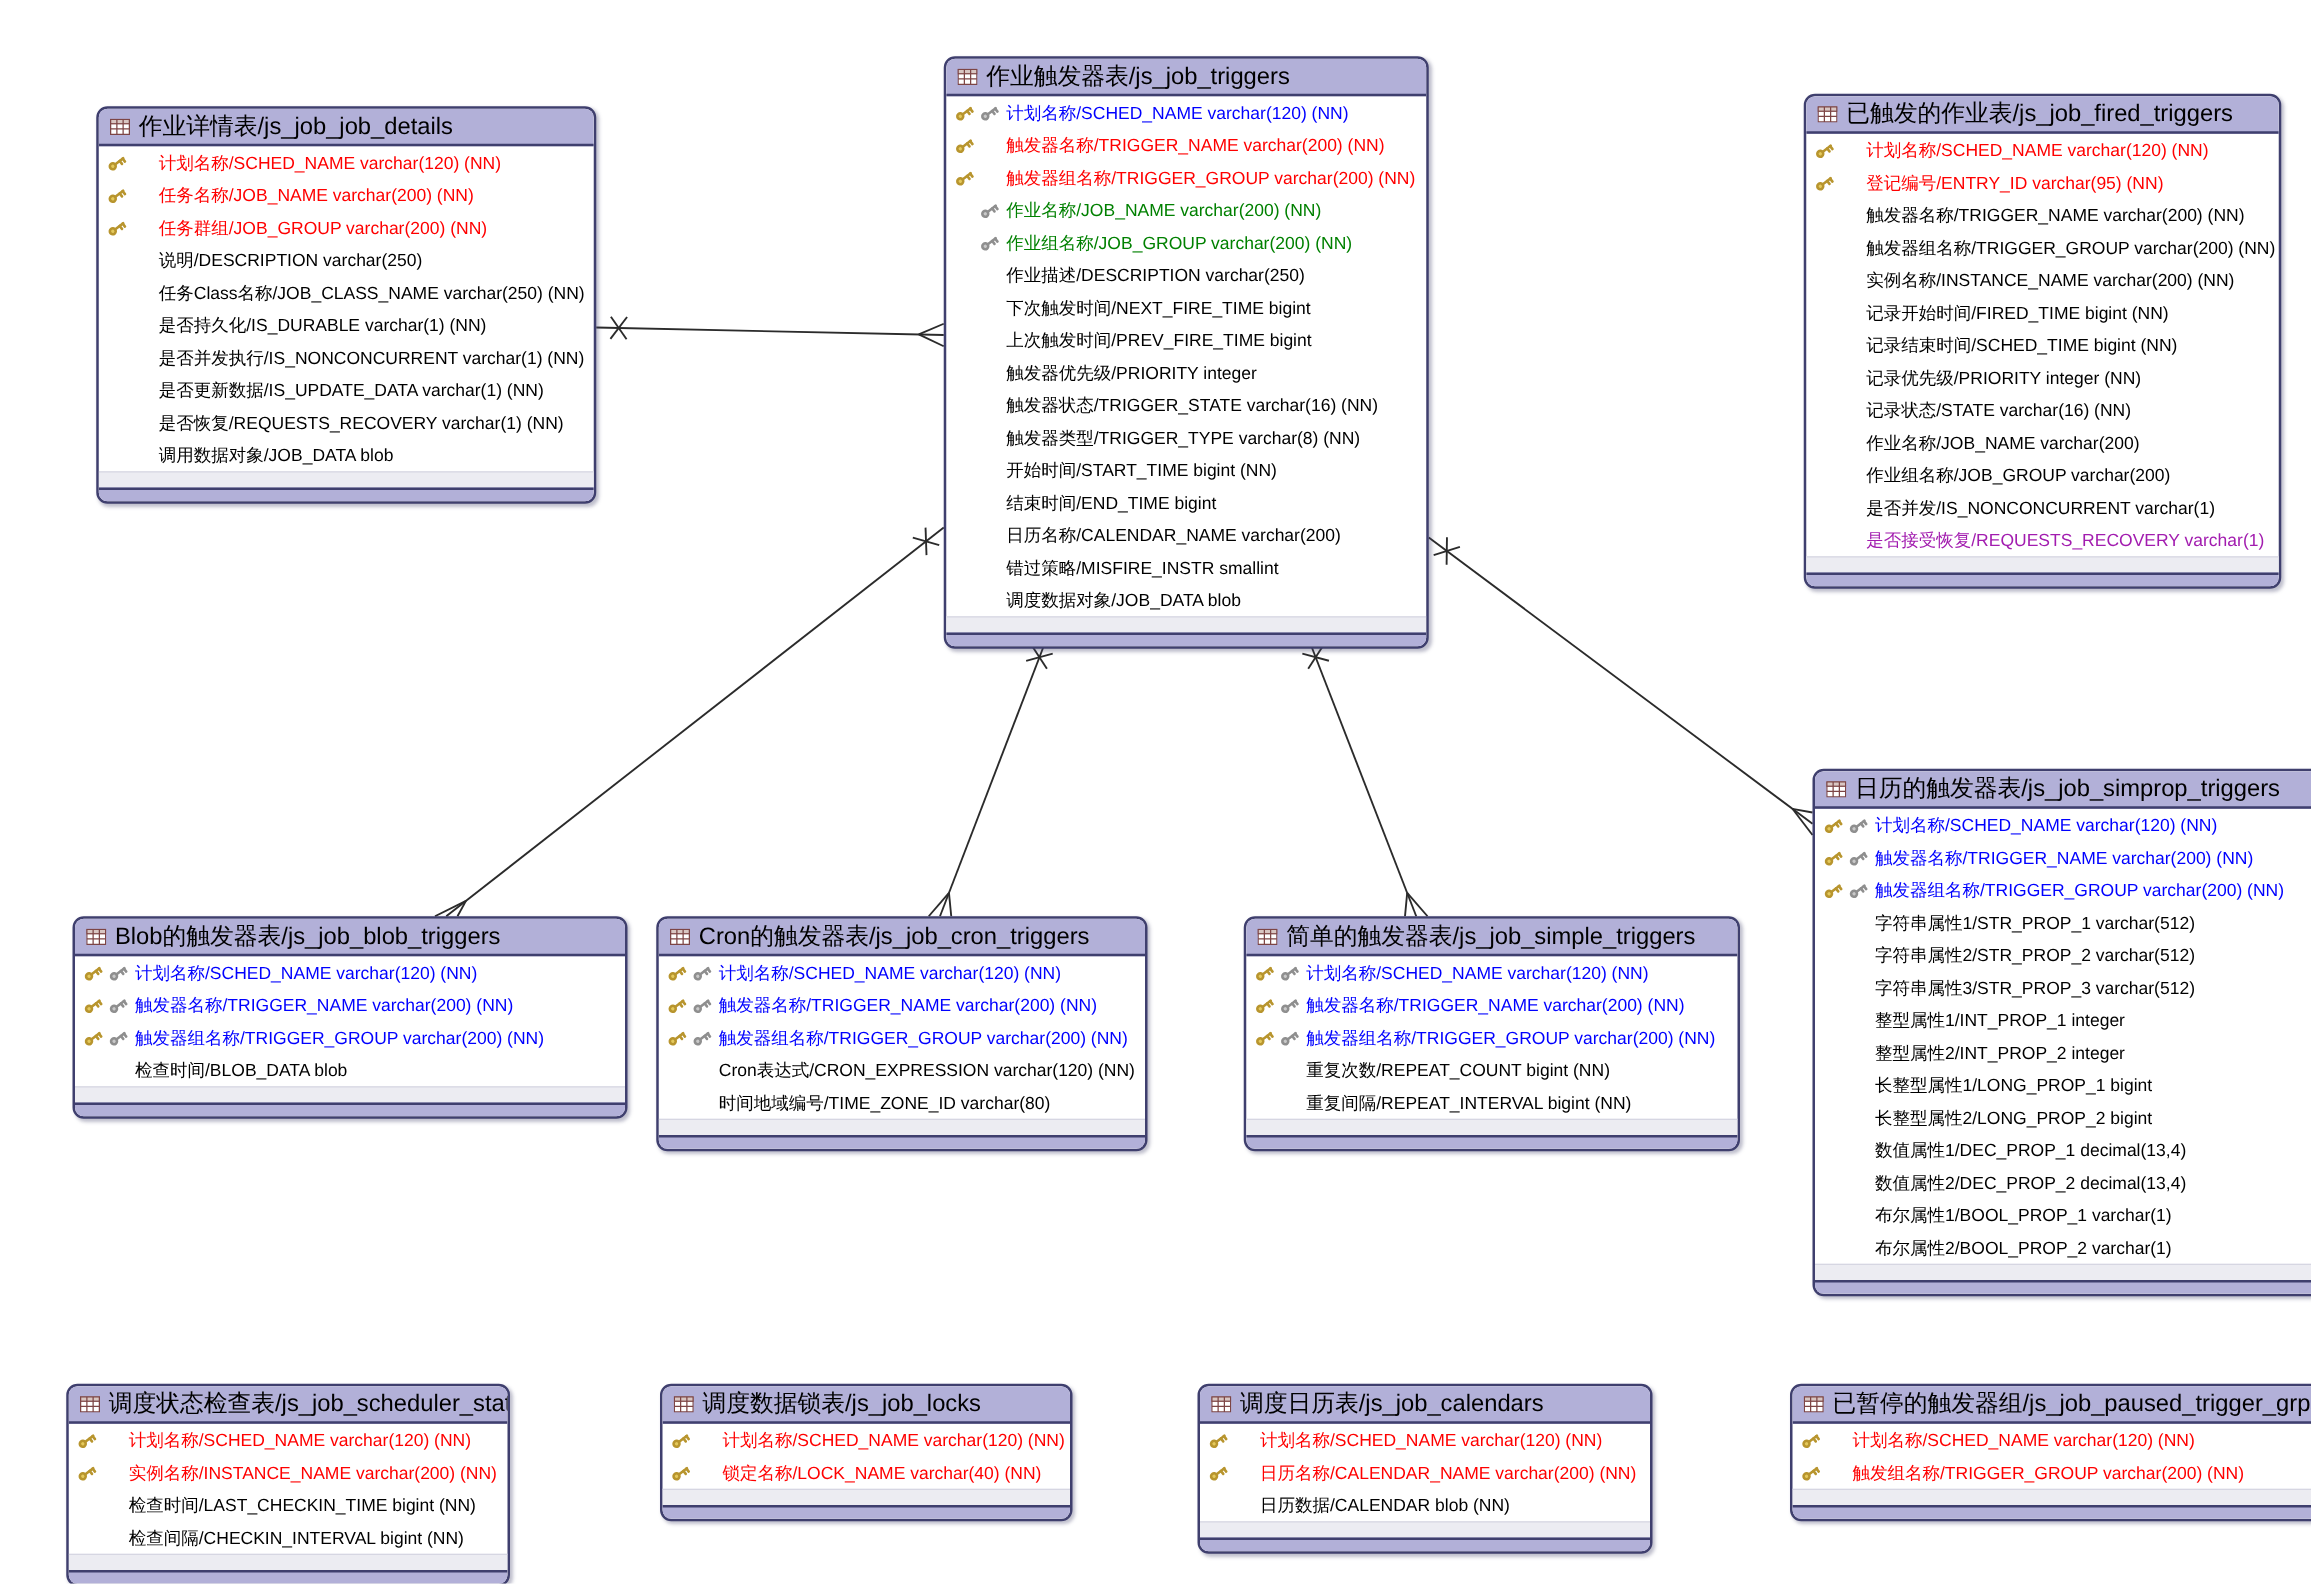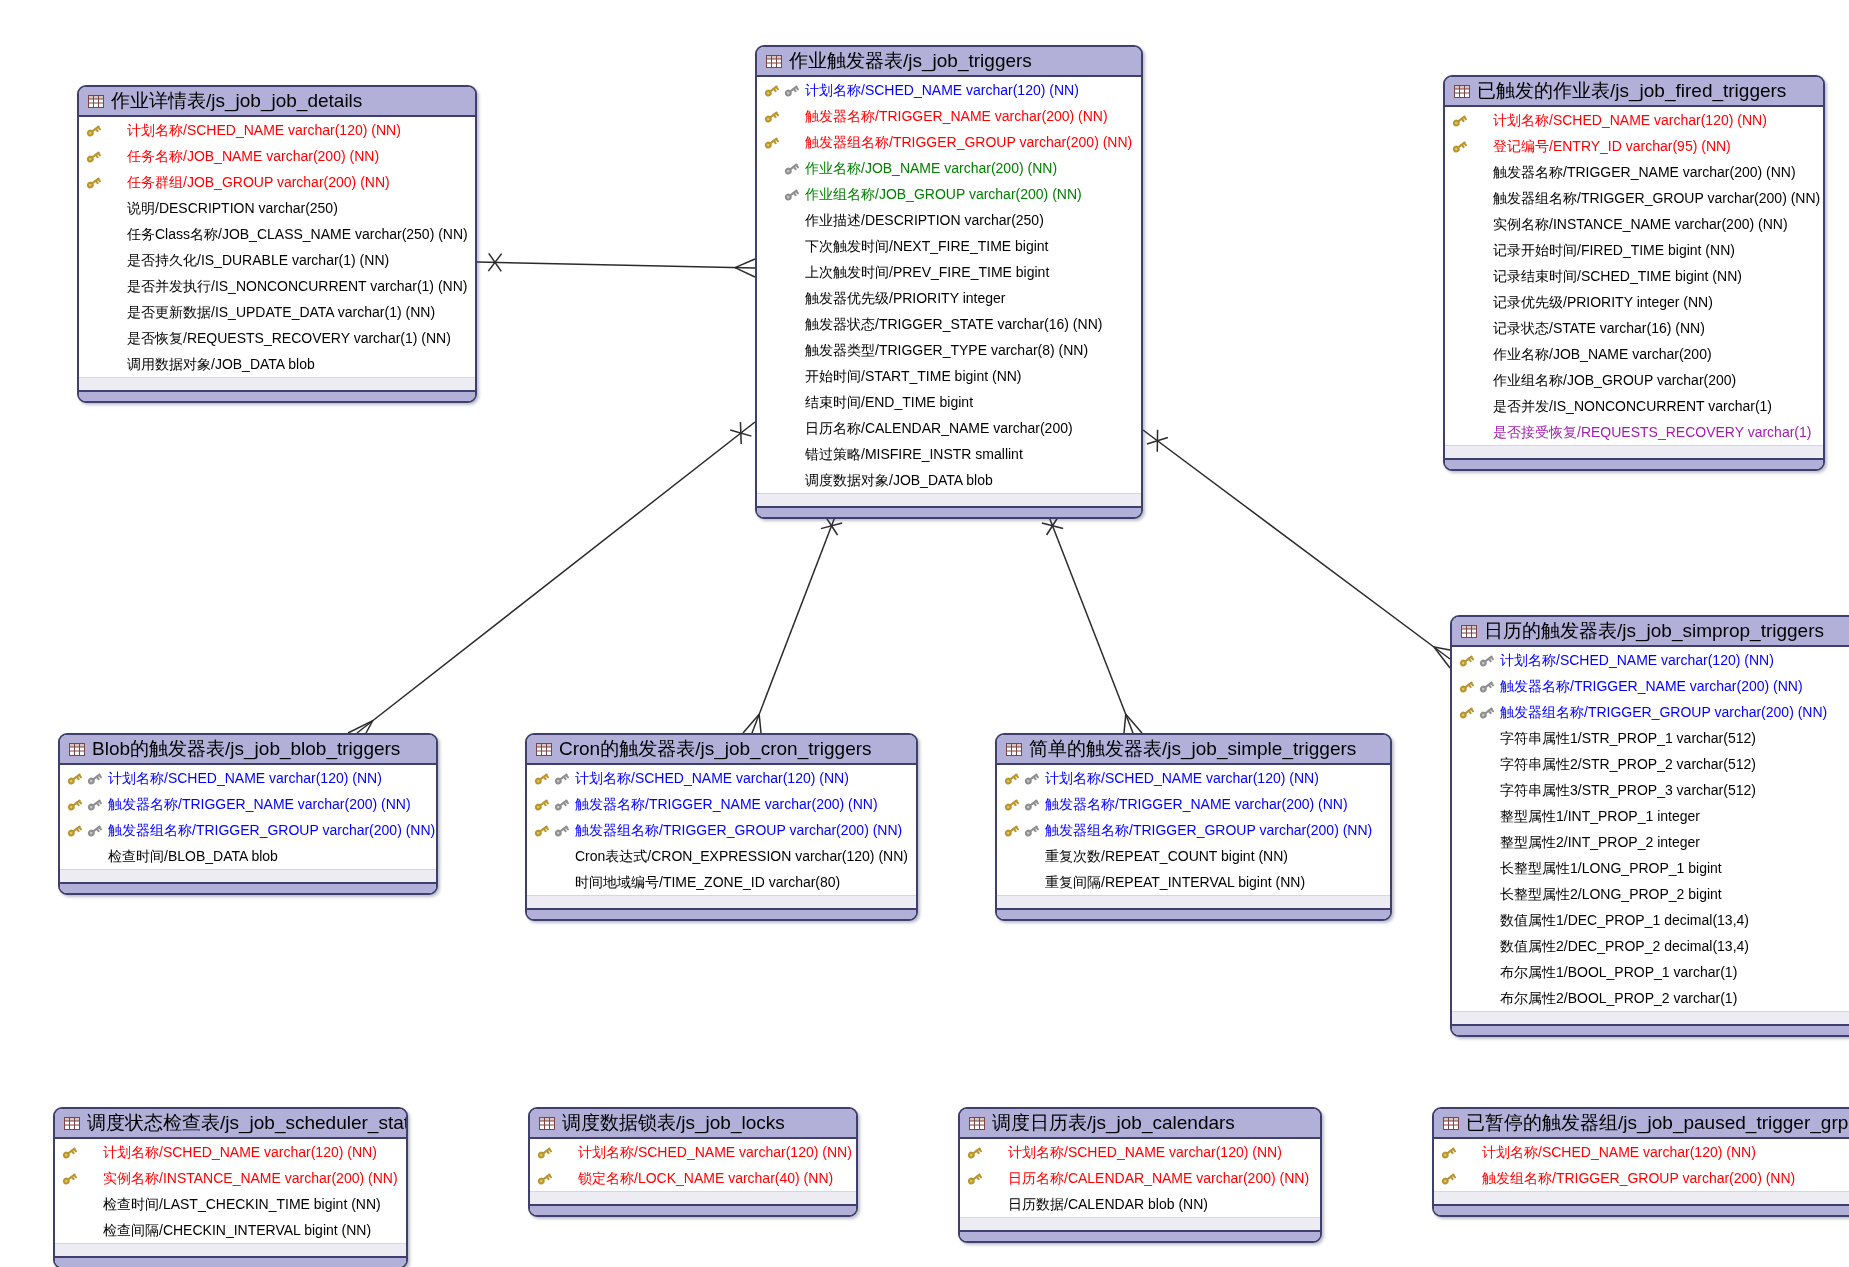--- a/index.html
+++ b/index.html
@@ -357,21 +357,21 @@
           <span class="kslot"></span>
           <span class="ftext" style="color: rgb(0, 0, 0);">是否并发/IS_NONCONCURRENT varchar(1)</span>
         </div>
         <div class="trow">
           <span class="kslot"></span>
           <span class="ftext" style="color: #a21caf;">是否接受恢复/REQUESTS_RECOVERY varchar(1)</span>
         </div>
         <div class="tfoot-strip"></div>
         <div class="tfoot-bar"></div>
       </div>
-      <div class="etable" style="left: 58px; top: 733px; width: 380px;">
+      <div class="etable" style="left: 58px; top: 733px; width: 444px;">
         <div class="thead">
           <span style="display:inline-flex">
             <svg width="16" height="13" viewBox="0 0 16 13">
               <rect x="0.5" y="0.5" width="15" height="12" fill="#ffffff" stroke="#7d4545"></rect>
               <rect x="0.5" y="0.5" width="15" height="3.5" fill="#d8c6c2" stroke="#7d4545"></rect>
               <line x1="5.5" y1="0.5" x2="5.5" y2="12.5" stroke="#7d4545"></line>
               <line x1="10.5" y1="0.5" x2="10.5" y2="12.5" stroke="#7d4545"></line>
               <line x1="0.5" y1="8" x2="15.5" y2="8" stroke="#7d4545"></line>
             </svg>
           </span>

